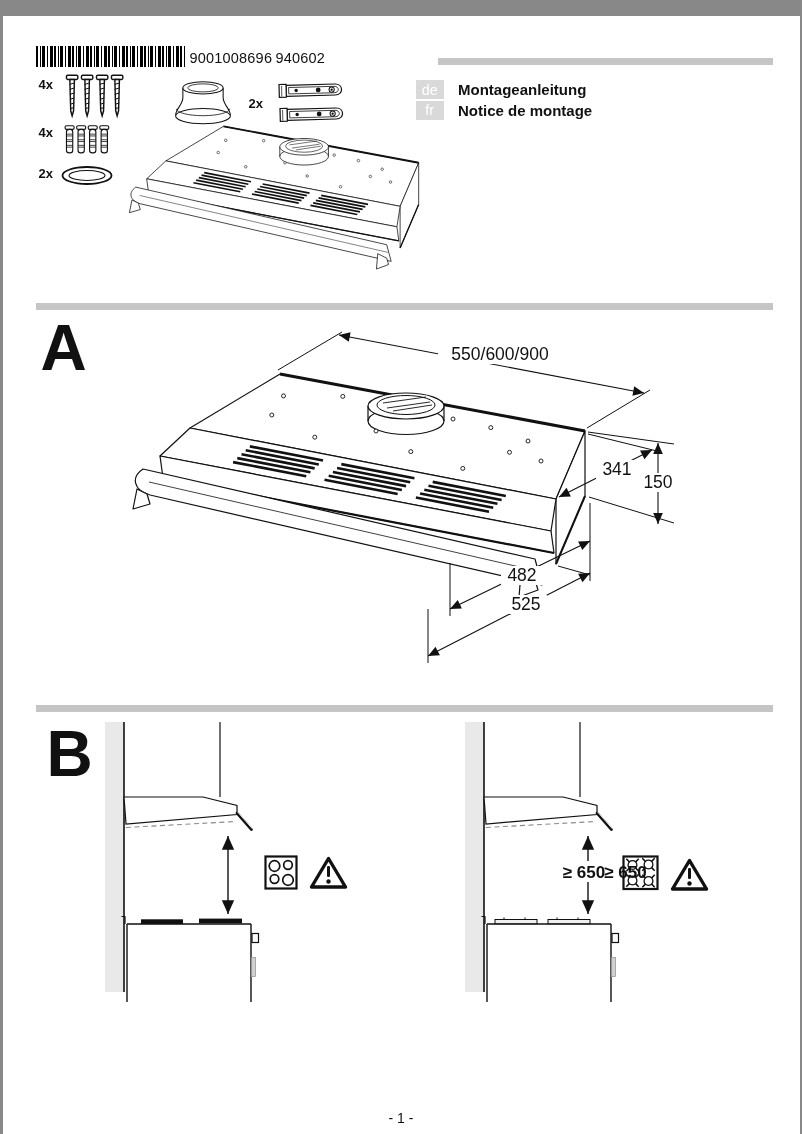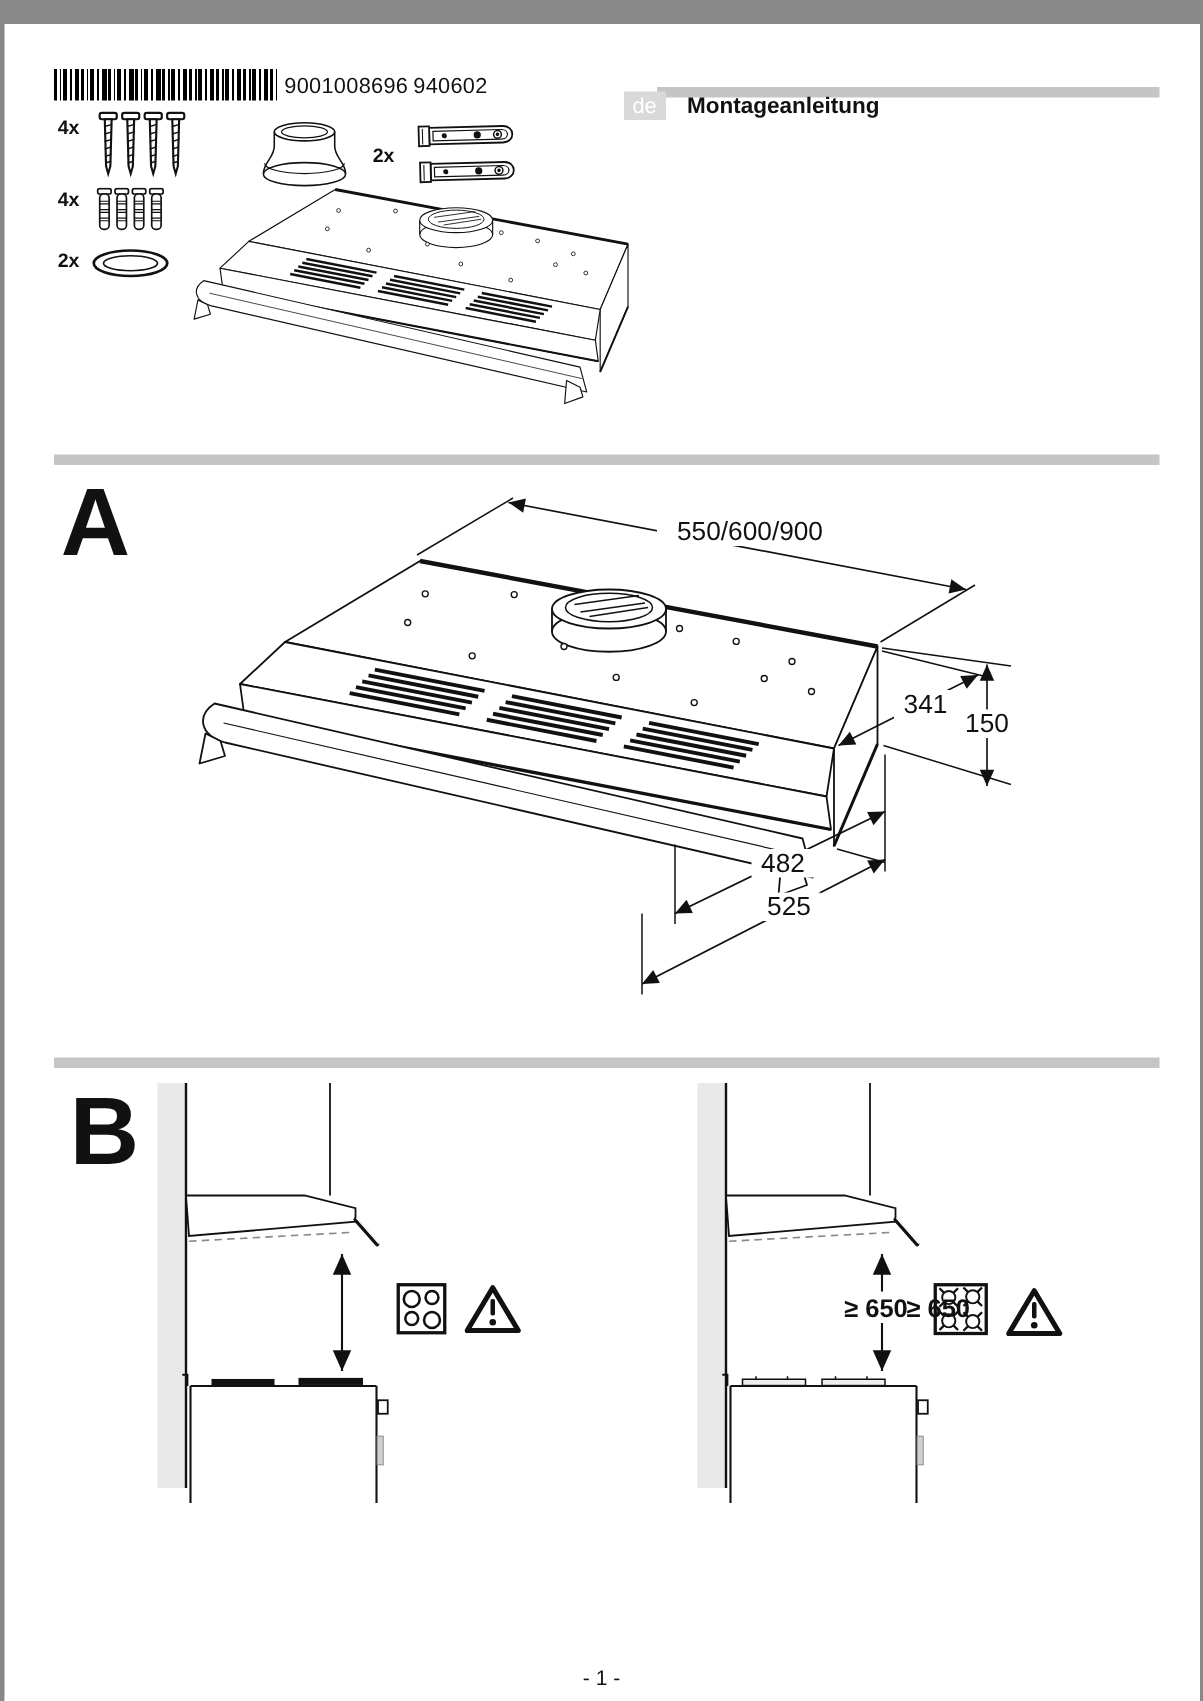--- a/index.html
+++ b/index.html
@@ -161,24 +161,28 @@
   <span class="abs qty" style="left:246px;top:80px;">2x</span>
   <svg class="abs" style="left:270px;top:64px;" width="84" height="48" viewBox="0 0 84 48">
     <use href="#bracket" transform="translate(5,4) rotate(-1.5)"></use>
     <use href="#bracket" transform="translate(6,28) rotate(-1.5)"></use>
   </svg>
 
   <svg class="abs" style="left:112px;top:100px;" width="310" height="170" viewBox="0 0 310 170">
     <use href="#hood-iso" transform="translate(8,2) scale(0.64)"></use>
   </svg>
 
-  <div class="abs" style="left:413px;top:45px;">
+  <div class="abs" style="left:413px;top:64px;">
     <div class="lang-row">
       <span class="lang-tag">de</span>
       <span class="lang-label">Montageanleitung</span>
+    </div>
+    <div class="lang-row">
+      <span class="lang-tag">fr</span>
+      <span class="lang-label">Notice de montage</span>
     </div>
   </div>
 
   <div class="abs graybar" style="left:33px;top:287px;width:737px;height:6.5px;"></div>
   <div class="abs big-letter" style="left:38px;top:300px;">A</div>
 
   <svg class="abs" style="left:30px;top:295px;" width="740" height="395" viewBox="0 0 740 395">
     <use href="#hood-iso" x="90" y="50"></use>
     <g stroke="#111" stroke-width="1" fill="none">
       <path d="M245,59 L309,21"></path>

